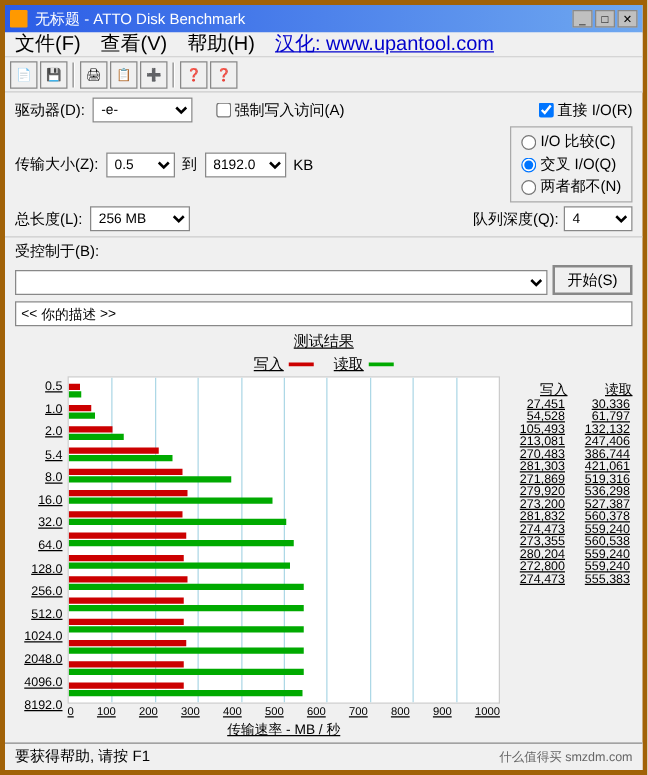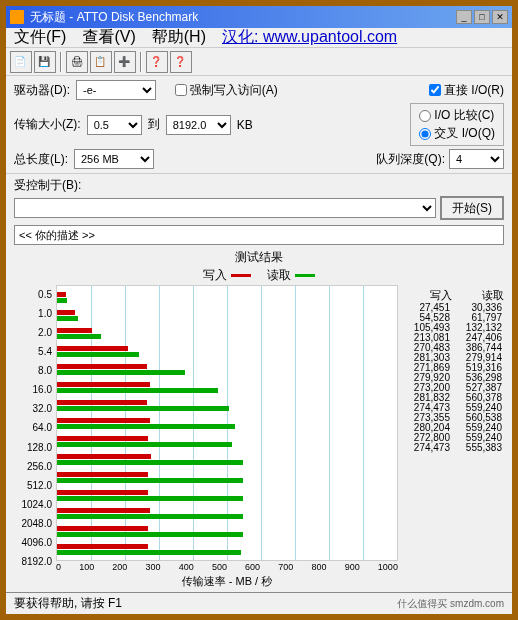--- a/index.html
+++ b/index.html
@@ -8,21 +8,21 @@
       font-size: 12px;
       background: #f0f0f0;
       width: 518px;
       height: 620px;
       overflow: hidden;
     }
     .window {
       width: 518px;
       height: 620px;
       background: #f0f0f0;
-      border: 6px solid #a16207;
+      border: 4px solid #a16207;
       display: flex;
       flex-direction: column;
     }
     .title-bar {
       background: linear-gradient(to right, #2b5ce6, #6fa8f0);
       color: white;
       height: 22px;
       display: flex;
       align-items: center;
       justify-content: space-between;
@@ -145,21 +145,21 @@
       align-items: center;
       gap: 3px;
       font-size: 12px;
     }
     .controlled-by-section {
       padding: 3px 8px;
       flex-shrink: 0;
     }
     .controlled-row {
       display: flex;
-      align-items: center;
+      align-items: flex-end;
       gap: 4px;
     }
     .controlled-select {
       flex: 1;
       height: 20px;
       font-size: 11px;
       border: 1px solid #888;
       background: white;
     }
     .start-btn {
@@ -180,20 +180,21 @@
       align-items: center;
       padding: 0 4px;
       font-size: 11px;
       flex-shrink: 0;
     }
     .results-section {
       flex: 1;
       display: flex;
       flex-direction: column;
       overflow: hidden;
+      text-decoration: underline;
     }
     .results-title {
       text-align: center;
       font-size: 12px;
       padding: 2px 0 0 0;
       flex-shrink: 0;
     }
     .legend-row {
       display: flex;
       justify-content: center;
@@ -400,20 +401,24 @@
       <span>KB</span>
       <div class="radio-group" style="margin-left:auto;">
         <label class="radio-label">
           <input type="radio" name="iomode" style="">
           <span>I/O 比较(C)</span>
         </label>
         <label class="radio-label">
           <input type="radio" name="iomode" checked="" style="">
           <span>交叉 I/O(Q)</span>
         </label>
+        <label class="radio-label">
+          <input type="radio" name="iomode" style="">
+          <span>两者都不(N)</span>
+        </label>
       </div>
     </div>
 
     <div class="config-row">
       <label class="config-label">总长度(L):</label>
       <select class="config-select config-select-wide">
         <option>256 MB</option>
       </select>
       <div style="margin-left:auto; display:flex; align-items:center; gap:4px;justify-content:flex-end;">
         <span class="config-label">队列深度(Q):</span>
@@ -582,21 +587,21 @@
             <div class="value-pair">
               <span>213,081</span>
               <span>247,406</span>
             </div>
             <div class="value-pair">
               <span>270,483</span>
               <span>386,744</span>
             </div>
             <div class="value-pair">
               <span>281,303</span>
-              <span>279,914</span>
+              <span>421,061</span>
             </div>
             <div class="value-pair">
               <span>271,869</span>
               <span>519,316</span>
             </div>
             <div class="value-pair">
               <span>279,920</span>
               <span>536,298</span>
             </div>
             <div class="value-pair">

